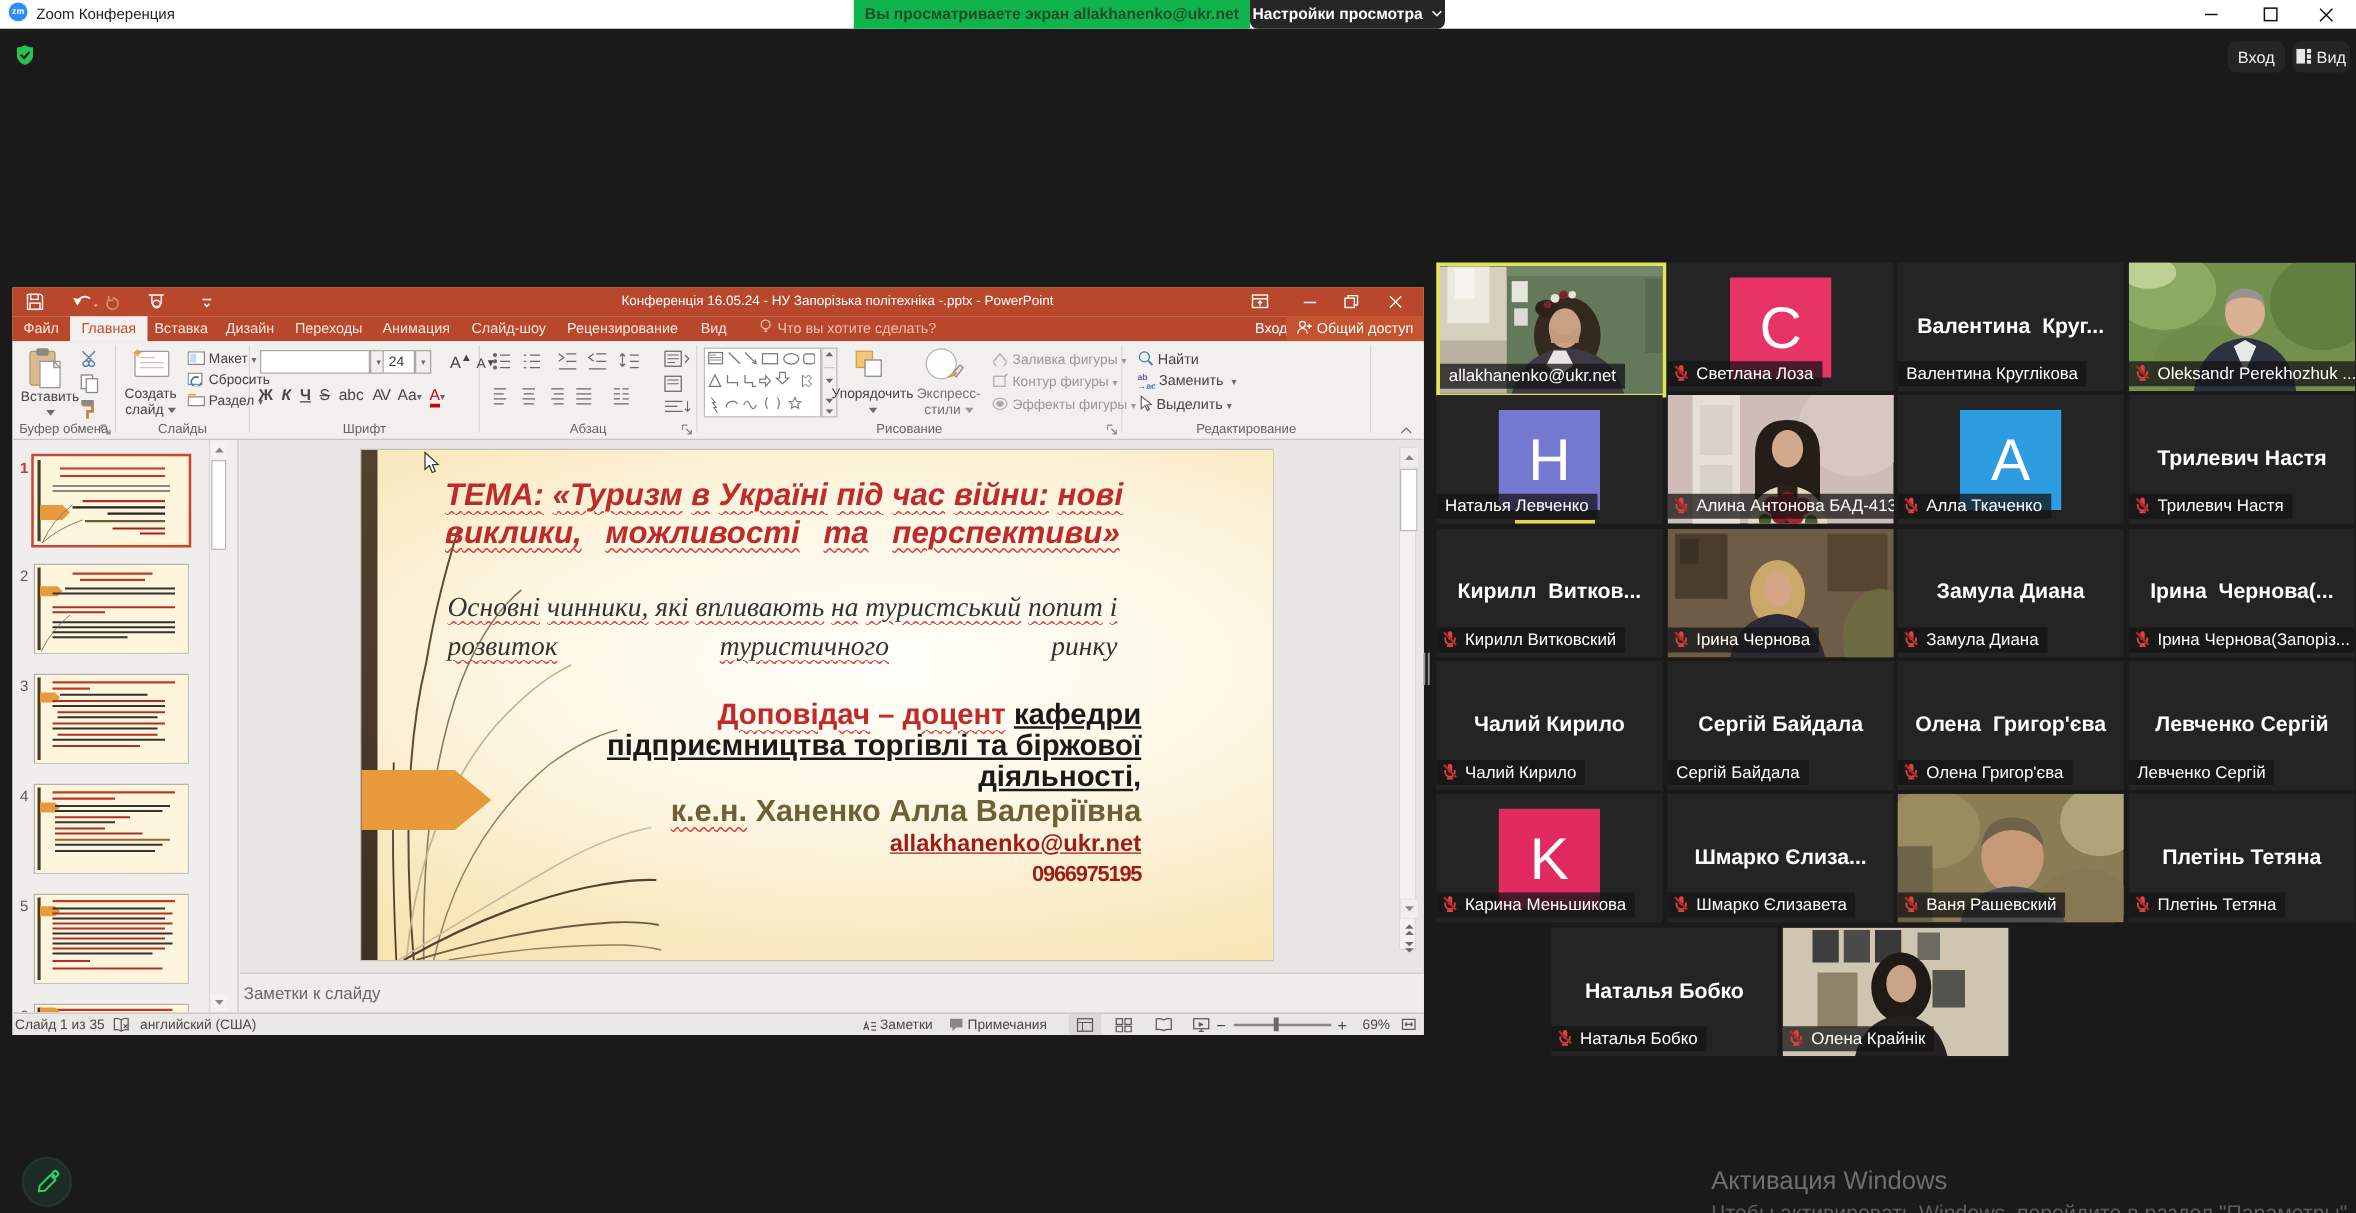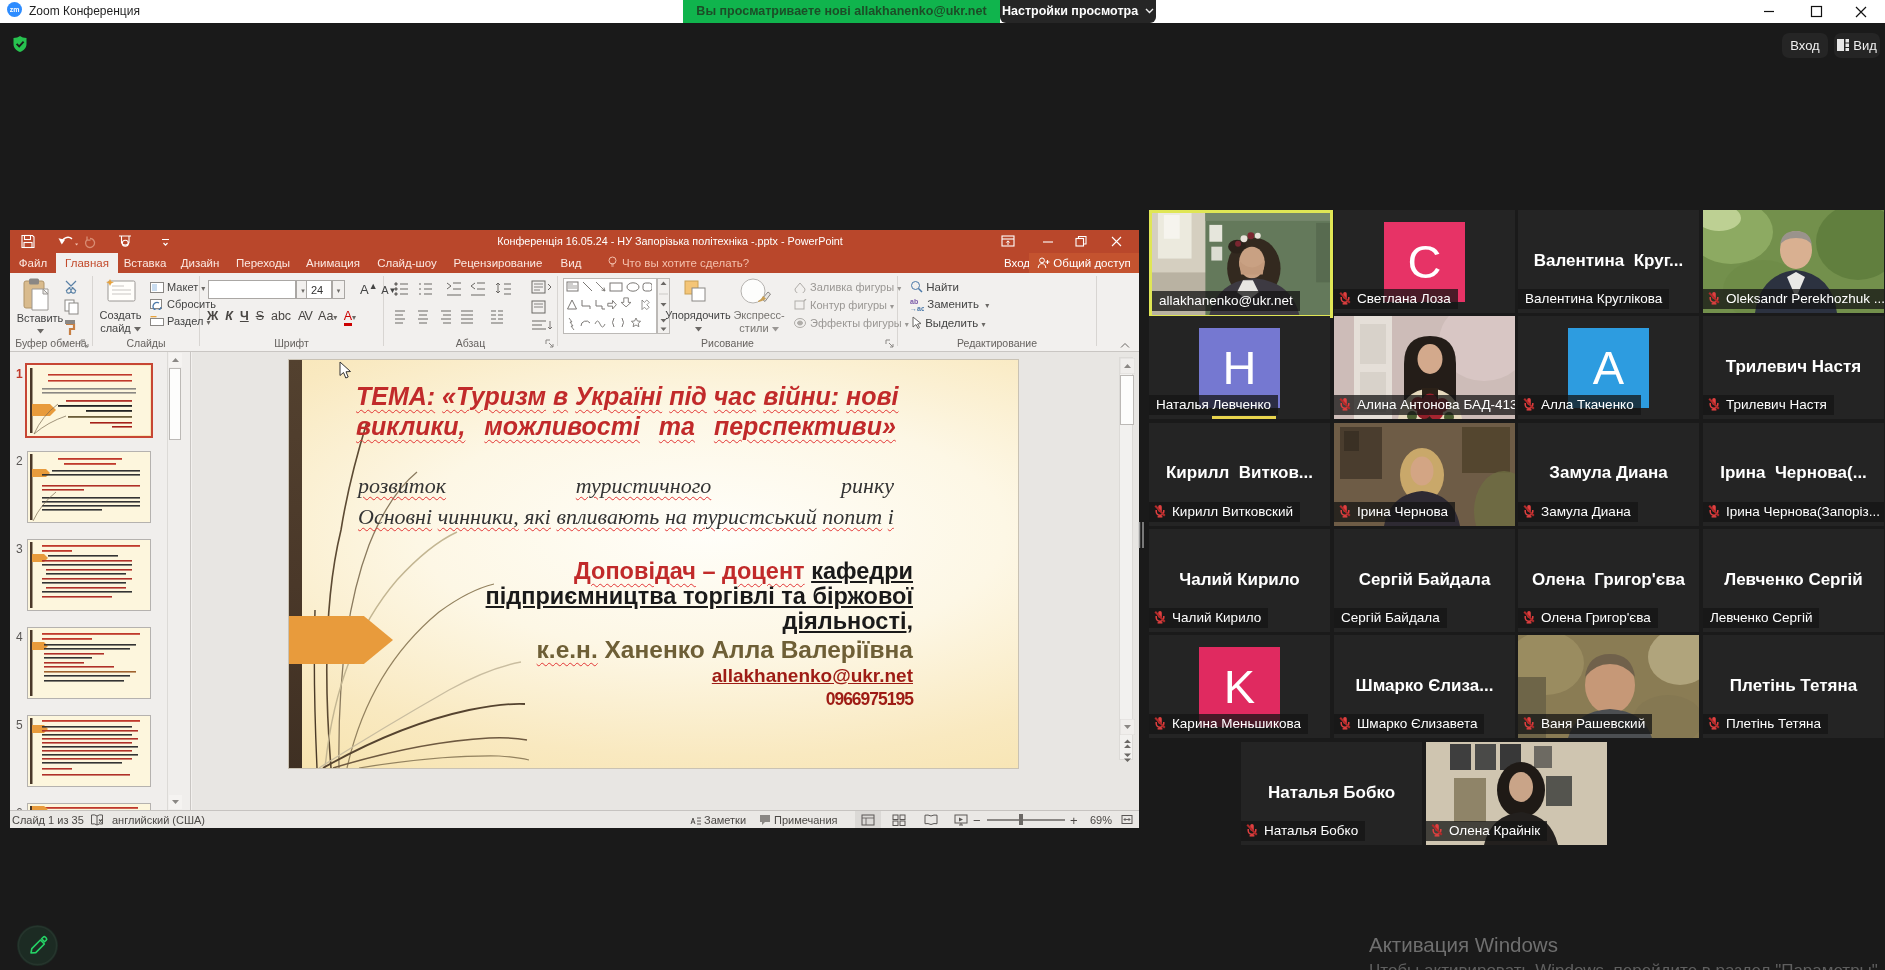--- a/index.html
+++ b/index.html
@@ -56,21 +56,21 @@
 #wm2 { left:1369px; top:961px; font-size:17px; color:#5f5f5f; }
 #pencil { left:17px; top:925px; width:41px; height:41px; border-radius:50%; background:#1d2b24; }
 </style>
 </head>
 <body>
 <div id="root">
 
 <div class="abs" id="tbar"></div>
 <div class="abs" id="zmlogo">zm</div>
 <div class="abs" id="tbartxt">Zoom Конференция</div>
-<div class="abs" id="greenbanner">Вы просматриваете нові allakhanenko@ukr.net</div>
+<div class="abs" id="greenbanner">Вы просматриваете экран allakhanenko@ukr.net</div>
 <div class="abs" id="viewopts">Настройки просмотра&nbsp;&nbsp;<svg width="9" height="6" style="vertical-align:1px;">
         <path d="M1 1 l3.5 3.5 l3.5 -3.5" fill="none" stroke="#eee" stroke-width="1.4"></path>
       </svg></div>
 <div class="abs wc" style="left:1755px;"><svg width="28" height="23">
         <line x1="9" y1="11.5" x2="19" y2="11.5" stroke="#111" stroke-width="1.2"></line>
       </svg></div>
 <div class="abs wc" style="left:1802px;"><svg width="28" height="23">
         <rect x="9.5" y="6.5" width="10" height="10" fill="none" stroke="#111" stroke-width="1.2"></rect>
       </svg></div>
 <div class="abs wc" style="left:1847px;"><svg width="28" height="23">
@@ -469,26 +469,26 @@
       <svg class="abs" style="left:49px;top:1px;" width="14" height="19" viewBox="0 0 14 19">
             <path d="M2 1 L2 14.5 L5.5 11.5 L7.8 17 L10.2 16 L8 10.8 L12.5 10.5 Z" fill="#fff" stroke="#333" stroke-width="1"></path>
           </svg>
 
       <div class="abs" style="left:67px;top:21px;width:540px;font-weight:bold;font-style:italic;font-size:25px;color:#c12a2a;line-height:30px;white-space:nowrap;">
         <div><span class="wavy">ТЕМА:</span> <span class="wavy">«Туризм</span> <span class="wavy">в</span> <span class="wavy">Україні</span> <span class="wavy">під</span> <span class="wavy">час</span> <span class="wavy">війни:</span> <span class="wavy">нові</span></div>
         <div style="word-spacing:12px;"><span class="wavy">виклики,</span> <span class="wavy">можливості</span> <span class="wavy">та</span> <span class="wavy">перспективи»</span></div>
       </div>
 
       <div class="abs" style="left:69px;top:110px;width:536px;font-family:'Liberation Serif',serif;font-style:italic;font-size:22px;color:#333;line-height:31px;white-space:nowrap;">
+        <div><span class="wavy2">Основні</span> <span class="wavy2">чинники,</span> <span class="wavy2">які</span> <span class="wavy2">впливають</span> <span class="wavy2">на</span> <span class="wavy2">туристський</span> <span class="wavy2">попит</span> <span class="wavy2">і</span></div>
         <div style="width:536px;display:flex;justify-content:space-between;">
               <span class="wavy2">розвиток</span> 
               <span class="wavy2">туристичного</span> 
               <span>ринку</span>
             </div>
-        <div><span class="wavy2">Основні</span> <span class="wavy2">чинники,</span> <span class="wavy2">які</span> <span class="wavy2">впливають</span> <span class="wavy2">на</span> <span class="wavy2">туристський</span> <span class="wavy2">попит</span> <span class="wavy2">і</span></div>
       </div>
 
       <div class="abs" style="left:100px;top:199px;width:524px;text-align:right;font-weight:bold;color:#1a1a1a;">
         <div style="font-size:23.5px;line-height:25px;"><span style="color:#c12a2a;"><span class="wavy">Доповідач</span> – <span class="wavy">доцент</span></span> <span style="text-decoration:underline;">кафедри</span></div>
         <div style="font-size:23.5px;line-height:25px;"><span style="text-decoration:underline;">підприємництва торгівлі та біржової</span></div>
         <div style="font-size:23.5px;line-height:25px;"><span style="text-decoration:underline;">діяльності</span>,</div>
         <div style="font-size:24.5px;line-height:28px;color:#6e5f36;margin-top:2px;"><span class="wavy">к.е.н.</span> Ханенко Алла Валеріївна</div>
         <div style="font-size:19px;line-height:24px;color:#9e1c15;"><span style="text-decoration:underline;">allakhanenko@ukr.net</span></div>
         <div style="font-size:17.5px;line-height:22px;color:#9e1c15;letter-spacing:-1px;">0966975195</div>
       </div>
@@ -505,20 +505,23 @@
             <path d="M4 6 l3.5 4 l3.5 -4 z" fill="#8a8784"></path>
           </svg>
       <svg class="abs" style="left:0;top:379px;" width="15" height="13">
             <path d="M4 6 l3.5 -3.5 l3.5 3.5 z M4 11 l3.5 -3.5 l3.5 3.5 z" fill="#6b6865"></path>
           </svg>
       <svg class="abs" style="left:0;top:393px;" width="15" height="13">
             <path d="M4 2.5 l3.5 3.5 l3.5 -3.5 z M4 7.5 l3.5 3.5 l3.5 -3.5 z" fill="#6b6865"></path>
           </svg>
     </div>
   </div>
+  <div class="abs" id="notesbar">
+        <span style="position:absolute; left:3px; top:8px;">Заметки к слайду</span>
+      </div>
   <div class="abs" id="statusbar">
     <span class="abs" style="left:2px;top:3px;">Слайд 1 из 35</span>
     <svg class="abs" style="left:80px;top:3px;" width="14" height="12" fill="none" stroke="#5a5755">
           <path d="M7 2 q-2.5 -1.8 -5.5 -1 v9 q3 -.8 5.5 1 q2.5 -1.8 5.5 -1 v-9 q-3 -.8 -5.5 1 z M7 2 v9"></path>
           <path d="M9 5.5 l3 3 M12 5.5 l-3 3" stroke-width="1.1"></path>
         </svg>
     <span class="abs" style="left:102px;top:3px;">английский (США)</span>
     <svg class="abs" style="left:679px;top:3px;" width="12" height="12" fill="none" stroke="#5a5755">
           <path d="M2 10 l2 -6 l2 6 M2.7 8 h2.6 M8 4 h4 M8 7 h4 M8 10 h4" stroke-width="1"></path>
         </svg>

